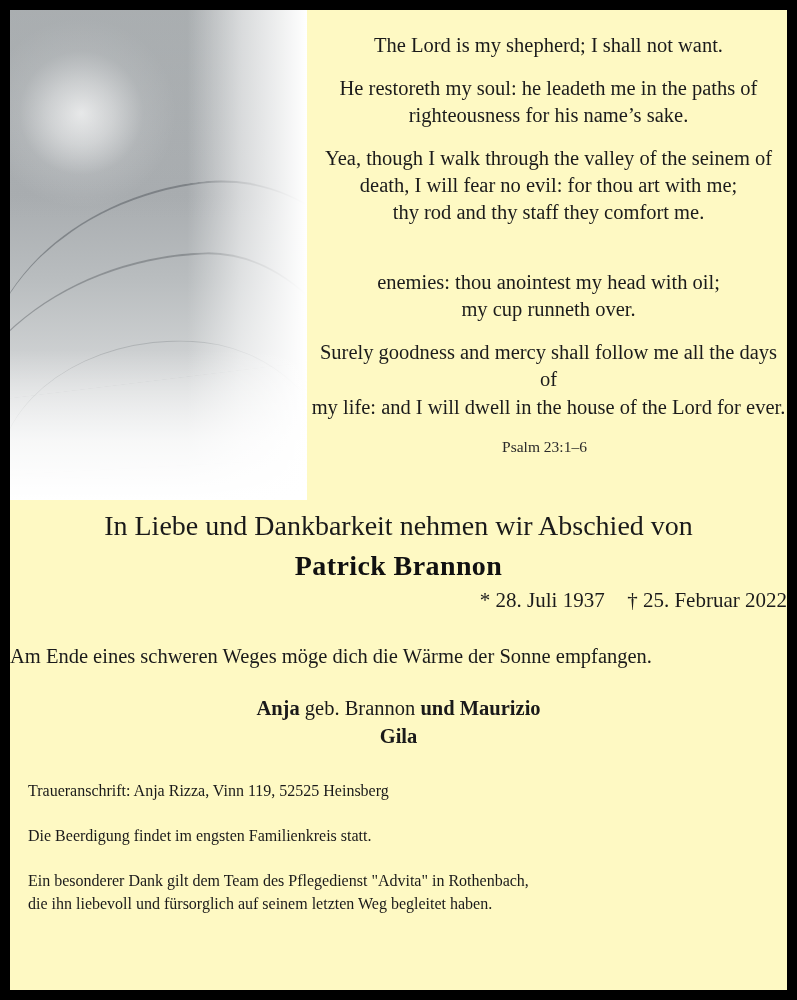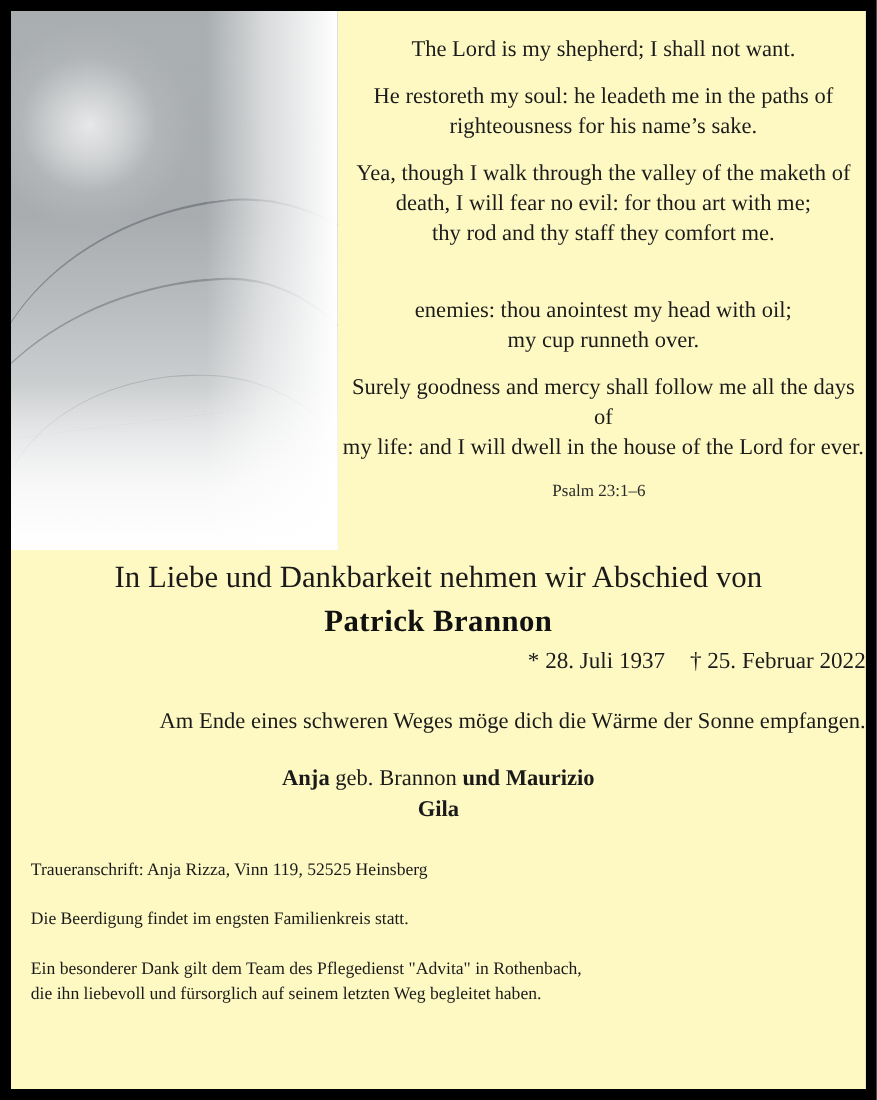--- a/index.html
+++ b/index.html
@@ -128,21 +128,21 @@
   }
   .dates {
     text-align: right;
     font-size: 21px;
     margin: 0 0 32px 0;
     color: #1b1b1b;
   }
   .dates .gap { display: inline-block; width: 12px; }
 
   .verse {
-    text-align: right;
+    text-align: left;
     font-size: 20.5px;
     margin: 0 0 26px 0;
   }
   .family {
     text-align: center;
     font-size: 20.5px;
     line-height: 1.38;
     margin: 0 0 28px 0;
   }
   .family b { font-weight: bold; }
@@ -170,21 +170,21 @@
       <div class="fade-bottom"></div>
     </div>
 
     <div class="psalm">
       <p>The Lord is my shepherd; I shall not want.</p>
       <p>
         <span>He restoreth my soul: he leadeth me in the paths of</span><br>
         <span>righteousness for his name’s sake.</span>
       </p>
       <p>
-        <span>Yea, though I walk through the valley of the maketh of</span><br>
+        <span>Yea, though I walk through the valley of the seinem of</span><br>
         <span>death, I will fear no evil: for thou art with me;</span><br>
         <span>thy rod and thy staff they comfort me.</span>
       </p>
       <p>
         <br>
         <span>enemies: thou anointest my head with oil;</span><br>
         <span>my cup runneth over.</span>
       </p>
       <p>
         <span>Surely goodness and mercy shall follow me all the days of</span><br>

